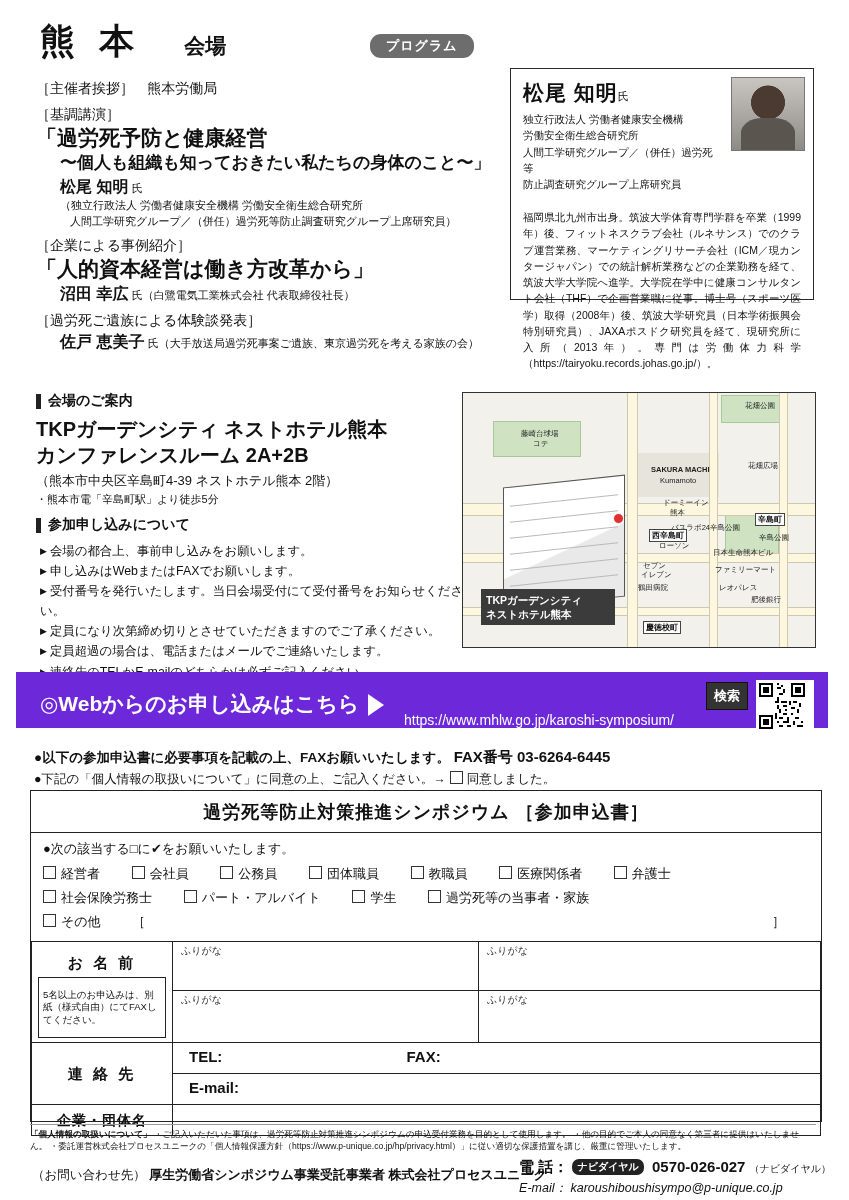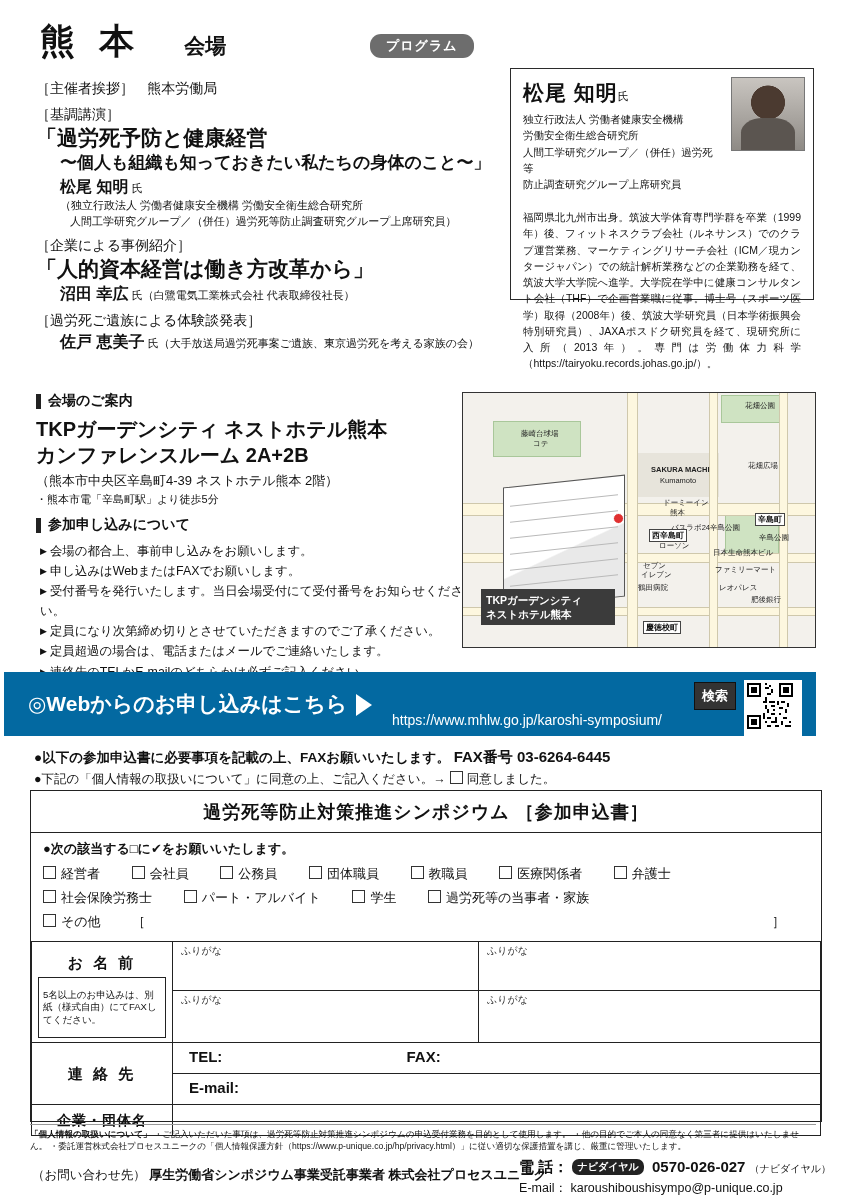--- a/index.html
+++ b/index.html
@@ -95,22 +95,22 @@
   .map .bldg i{position:absolute;left:6px;right:6px;height:1px;background:#b9b9b9;}
   .map .callout{
     position:absolute;left:18px;top:196px;width:124px;
     background:#3b3b3b;color:#fff;font-size:10.5px;font-weight:bold;
     line-height:1.35;padding:4px 5px;
   }
   .map .marker{position:absolute;width:9px;height:9px;background:#e03030;border-radius:50%;border:1px solid #fff;}
 
   
   .webbar{
-    position:absolute;left:4px;top:672px;width:812px;height:64px;
-    background:#0369a1;
+    position:absolute;left:16px;top:672px;width:812px;height:56px;
+    background:#6d28d9;
   }
   .webbar .wtxt{position:absolute;left:24px;top:18px;color:#fff;font-size:21px;font-weight:bold;}
   .webbar .tri{position:absolute;left:352px;top:22px;width:0;height:0;border-left:16px solid #fff;border-top:11px solid transparent;border-bottom:11px solid transparent;}
   .webbar .kw{
     position:absolute;left:386px;top:10px;background:#fff;color:#111;
     font-size:14.5px;font-weight:bold;padding:3px 8px;border:1px solid #222;
   }
   .webbar .searchbtn{
     position:absolute;left:690px;top:10px;background:#333;color:#fff;
     font-size:13px;font-weight:bold;padding:4px 7px;border:1px solid #111;
@@ -123,21 +123,21 @@
 
   
   .faxnote{position:absolute;left:34px;top:748px;width:790px;font-size:13.5px;font-weight:bold;}
   .faxnote .l2{font-weight:normal;font-size:12.5px;margin-top:4px;}
   .chk{display:inline-block;width:11px;height:11px;border:1px solid #333;margin:0 4px;vertical-align:-1px;}
 
   
   .form{position:absolute;left:30px;top:790px;width:790px;height:330px;border:1.5px solid #222;}
   .form-title{text-align:center;font-size:18px;font-weight:bold;margin-top:9px;letter-spacing:1px;}
   .hr{border-top:1px solid #222;margin-top:8px;}
-  .chk-lead{font-size:13px;font-weight:bold;margin:7px 0 4px 12px;}
+  .chk-lead{font-size:13px;font-weight:normal;margin:7px 0 4px 12px;}
   .chk-grid{margin:0 12px;font-size:13px;line-height:1.85;}
   .chk-grid span{display:inline-block;margin-right:14px;white-space:nowrap;}
   .cb{display:inline-block;width:11px;height:11px;border:1px solid #333;margin-right:5px;vertical-align:-1px;}
 
   table.ftab{width:100%;border-collapse:collapse;margin-top:7px;}
   table.ftab td{border:1px solid #222;padding:0;vertical-align:top;}
   .cellhdr{text-align:center;font-size:15px;font-weight:bold;letter-spacing:3px;}
   .furi{font-size:10px;padding:2px 0 0 8px;color:#333;}
   .notebox{
     border:1px solid #222;font-size:9.5px;line-height:1.3;
@@ -434,19 +434,19 @@
     <span>（お問い合わせ先）</span>
     <b>厚生労働省シンポジウム事業受託事業者 株式会社プロセスユニーク</b>
   </div>
   <div class="contact">
     <div class="tel">
       <span>電 話：</span>
       <span class="freebg">ナビダイヤル</span>
       <span>0570-026-027</span>
       <span style="font-size:10px;font-weight:normal;">（ナビダイヤル）</span>
     </div>
-    <div style="margin-top:3px;">
+    <div style="margin-top:3px;font-style:italic;">
       <span>E-mail：</span>
       <span>karoushiboushisympo@p-unique.co.jp</span>
     </div>
   </div>
 
 </div>
 
 </body></html>

